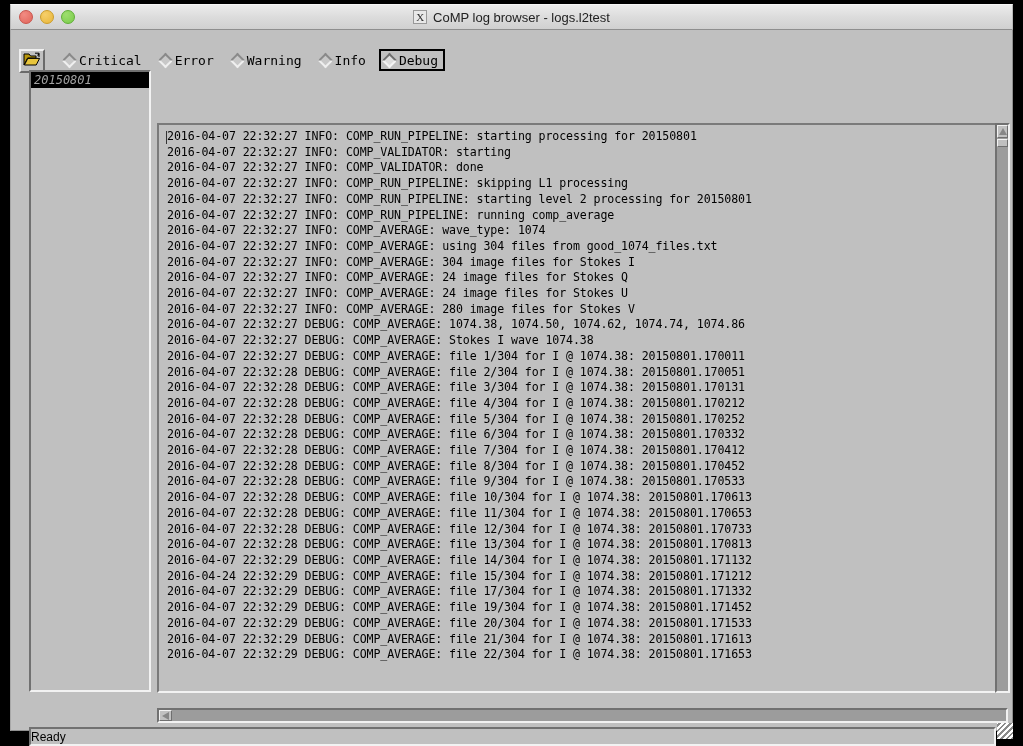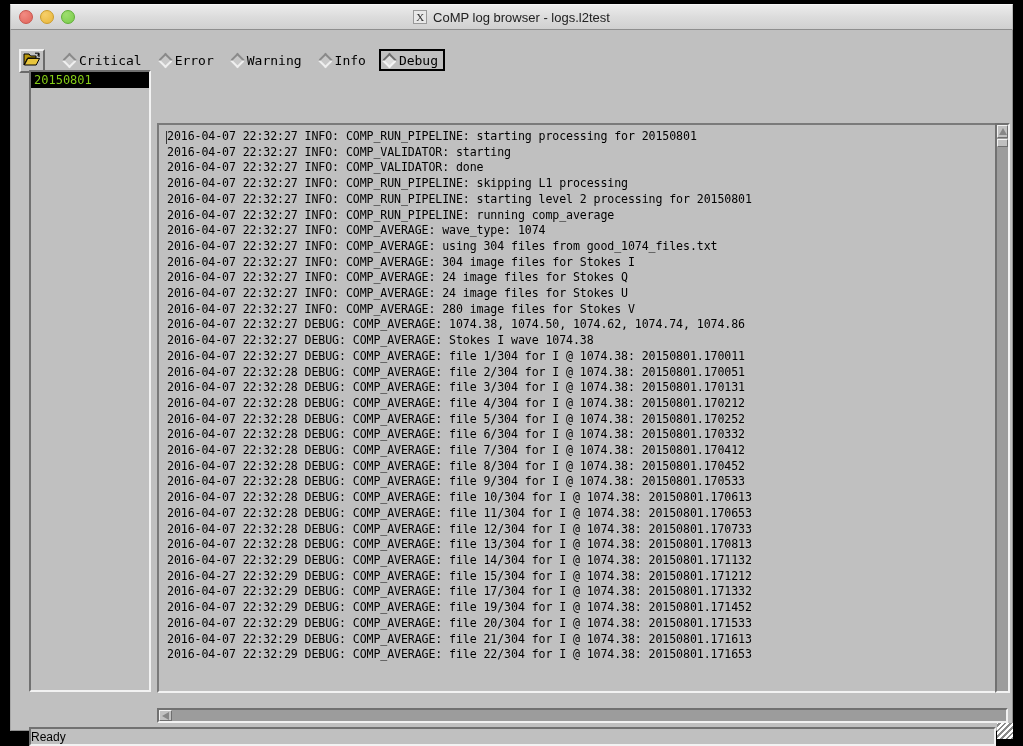--- a/index.html
+++ b/index.html
@@ -178,21 +178,22 @@
     font-size: 12px;
     height: 16px;
     line-height: 16px;
     padding-left: 3px;
     color: #000;
     cursor: pointer;
     white-space: nowrap;
   }
   .list-item.selected {
     background: #000000;
-    color: #84cc16;
+    color: #a3a3a3;
+    font-style: italic;
   }
 
   
   #tabstrip {
     position: absolute;
     left: 148px;
     top: 72px;
     height: 22px;
     display: flex;
     align-items: flex-end;
@@ -467,21 +468,21 @@
           <div class="log-line">2016-04-07 22:32:28 DEBUG: COMP_AVERAGE: file 5/304 for I @ 1074.38: 20150801.170252</div>
           <div class="log-line">2016-04-07 22:32:28 DEBUG: COMP_AVERAGE: file 6/304 for I @ 1074.38: 20150801.170332</div>
           <div class="log-line">2016-04-07 22:32:28 DEBUG: COMP_AVERAGE: file 7/304 for I @ 1074.38: 20150801.170412</div>
           <div class="log-line">2016-04-07 22:32:28 DEBUG: COMP_AVERAGE: file 8/304 for I @ 1074.38: 20150801.170452</div>
           <div class="log-line">2016-04-07 22:32:28 DEBUG: COMP_AVERAGE: file 9/304 for I @ 1074.38: 20150801.170533</div>
           <div class="log-line">2016-04-07 22:32:28 DEBUG: COMP_AVERAGE: file 10/304 for I @ 1074.38: 20150801.170613</div>
           <div class="log-line">2016-04-07 22:32:28 DEBUG: COMP_AVERAGE: file 11/304 for I @ 1074.38: 20150801.170653</div>
           <div class="log-line">2016-04-07 22:32:28 DEBUG: COMP_AVERAGE: file 12/304 for I @ 1074.38: 20150801.170733</div>
           <div class="log-line">2016-04-07 22:32:28 DEBUG: COMP_AVERAGE: file 13/304 for I @ 1074.38: 20150801.170813</div>
           <div class="log-line">2016-04-07 22:32:29 DEBUG: COMP_AVERAGE: file 14/304 for I @ 1074.38: 20150801.171132</div>
-          <div class="log-line">2016-04-27 22:32:29 DEBUG: COMP_AVERAGE: file 15/304 for I @ 1074.38: 20150801.171212</div>
+          <div class="log-line">2016-04-24 22:32:29 DEBUG: COMP_AVERAGE: file 15/304 for I @ 1074.38: 20150801.171212</div>
           <div class="log-line">2016-04-07 22:32:29 DEBUG: COMP_AVERAGE: file 17/304 for I @ 1074.38: 20150801.171332</div>
           <div class="log-line">2016-04-07 22:32:29 DEBUG: COMP_AVERAGE: file 19/304 for I @ 1074.38: 20150801.171452</div>
           <div class="log-line">2016-04-07 22:32:29 DEBUG: COMP_AVERAGE: file 20/304 for I @ 1074.38: 20150801.171533</div>
           <div class="log-line">2016-04-07 22:32:29 DEBUG: COMP_AVERAGE: file 21/304 for I @ 1074.38: 20150801.171613</div>
           <div class="log-line">2016-04-07 22:32:29 DEBUG: COMP_AVERAGE: file 22/304 for I @ 1074.38: 20150801.171653</div>
         </div>
     </div>
 
     <div id="vscroll">
       <div id="vscroll-up">

